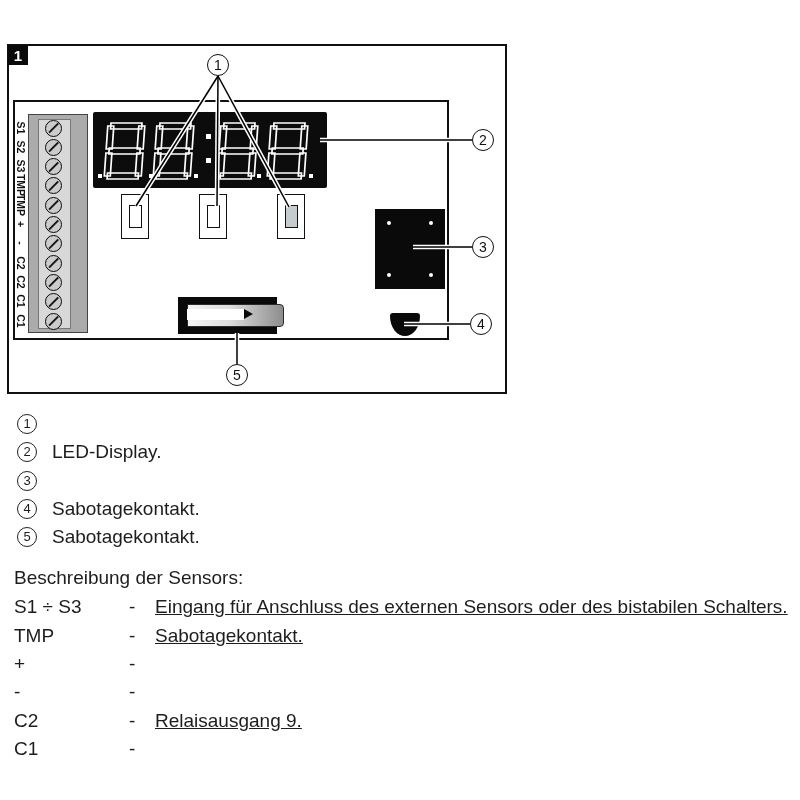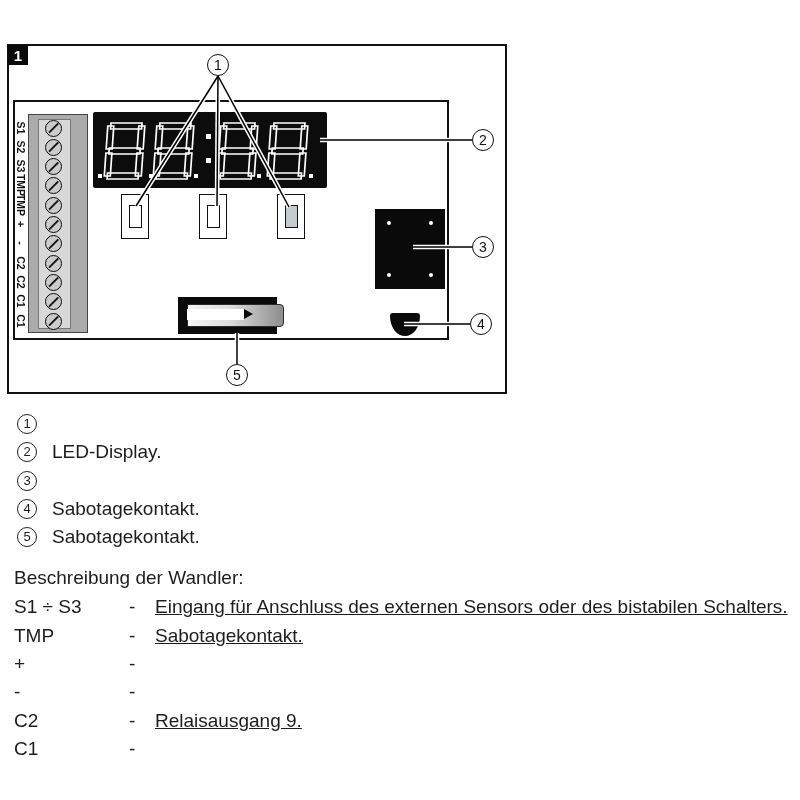--- a/index.html
+++ b/index.html
@@ -182,21 +182,21 @@
     <div class="legend-row">
       <span class="lnum">4</span>
       <span class="ltext">Sabotagekontakt.</span>
     </div>
     <div class="legend-row">
       <span class="lnum">5</span>
       <span class="ltext">Sabotagekontakt.</span>
     </div>
   </div>
 
-  <div class="klemmen-head">Beschreibung der Wandler:</div>
+  <div class="klemmen-head">Beschreibung der Sensors:</div>
 
   <div class="ttable">
     <div class="trow">
       <span class="tcol-term">S1 ÷ S3</span>
       <span class="tcol-sep">-</span>
       <span class="tcol-desc">Eingang für Anschluss des externen Sensors oder des bistabilen Schalters.</span>
     </div>
     <div class="trow">
       <span class="tcol-term">TMP</span>
       <span class="tcol-sep">-</span>

